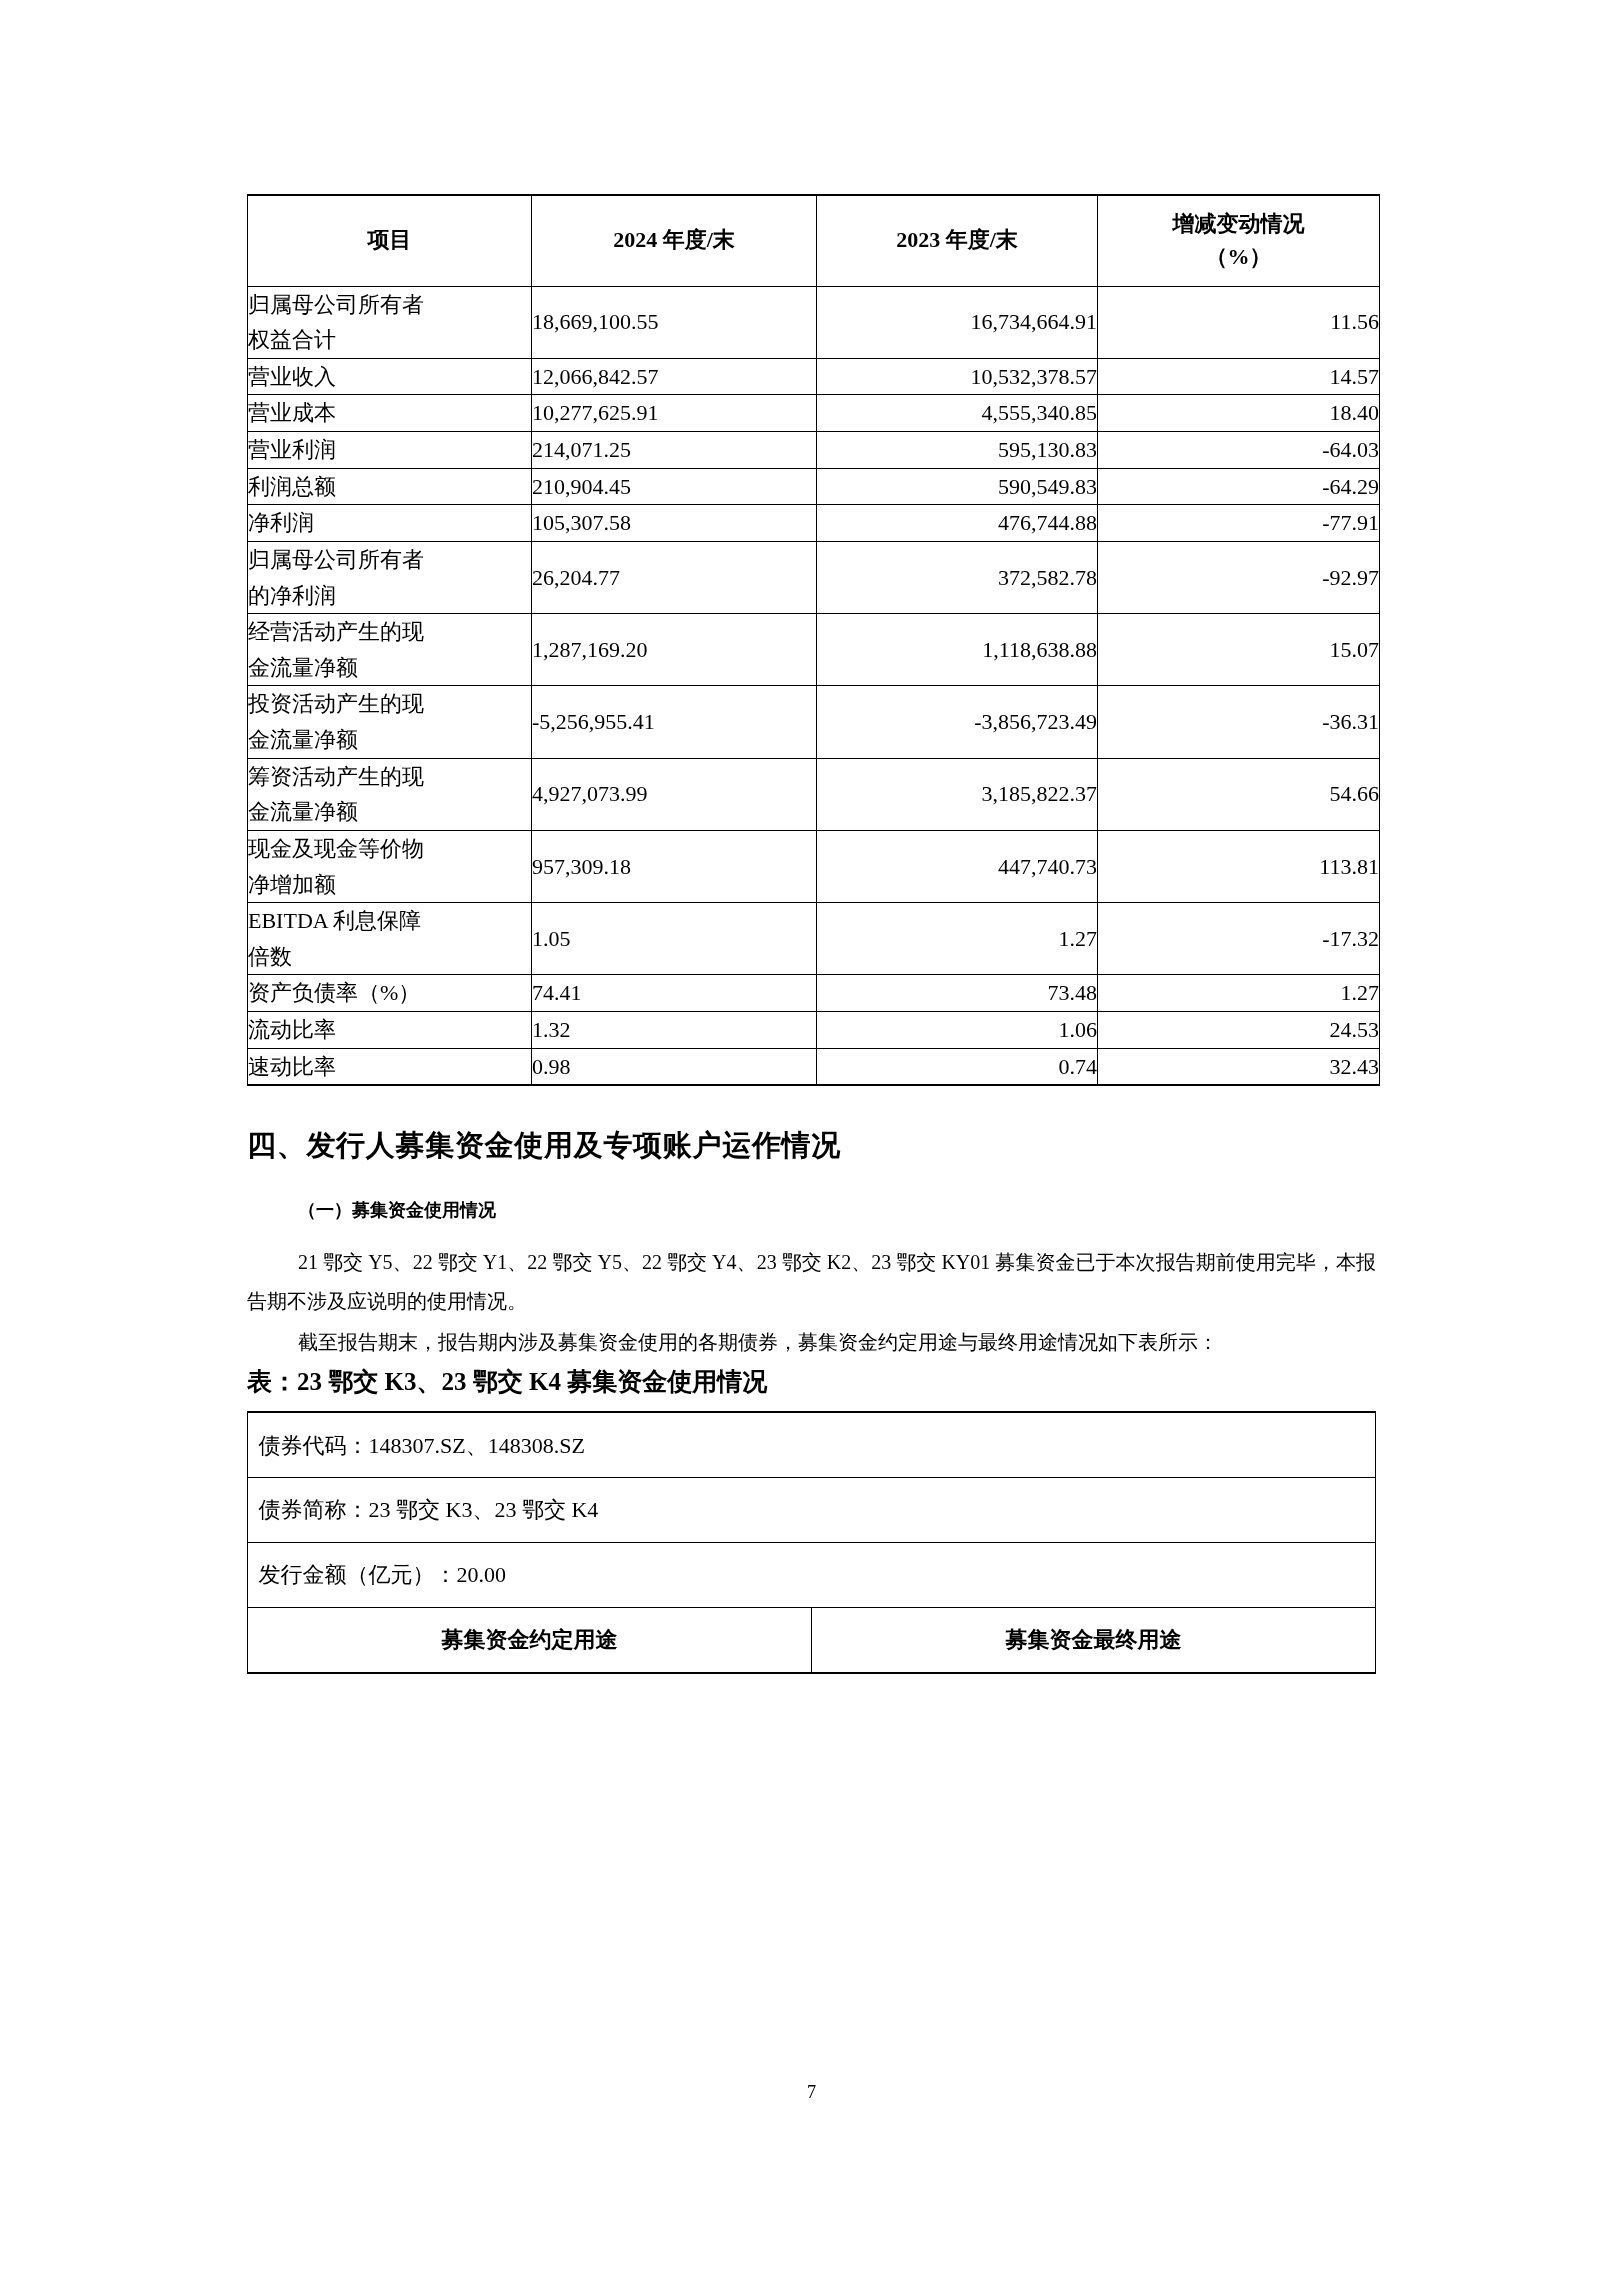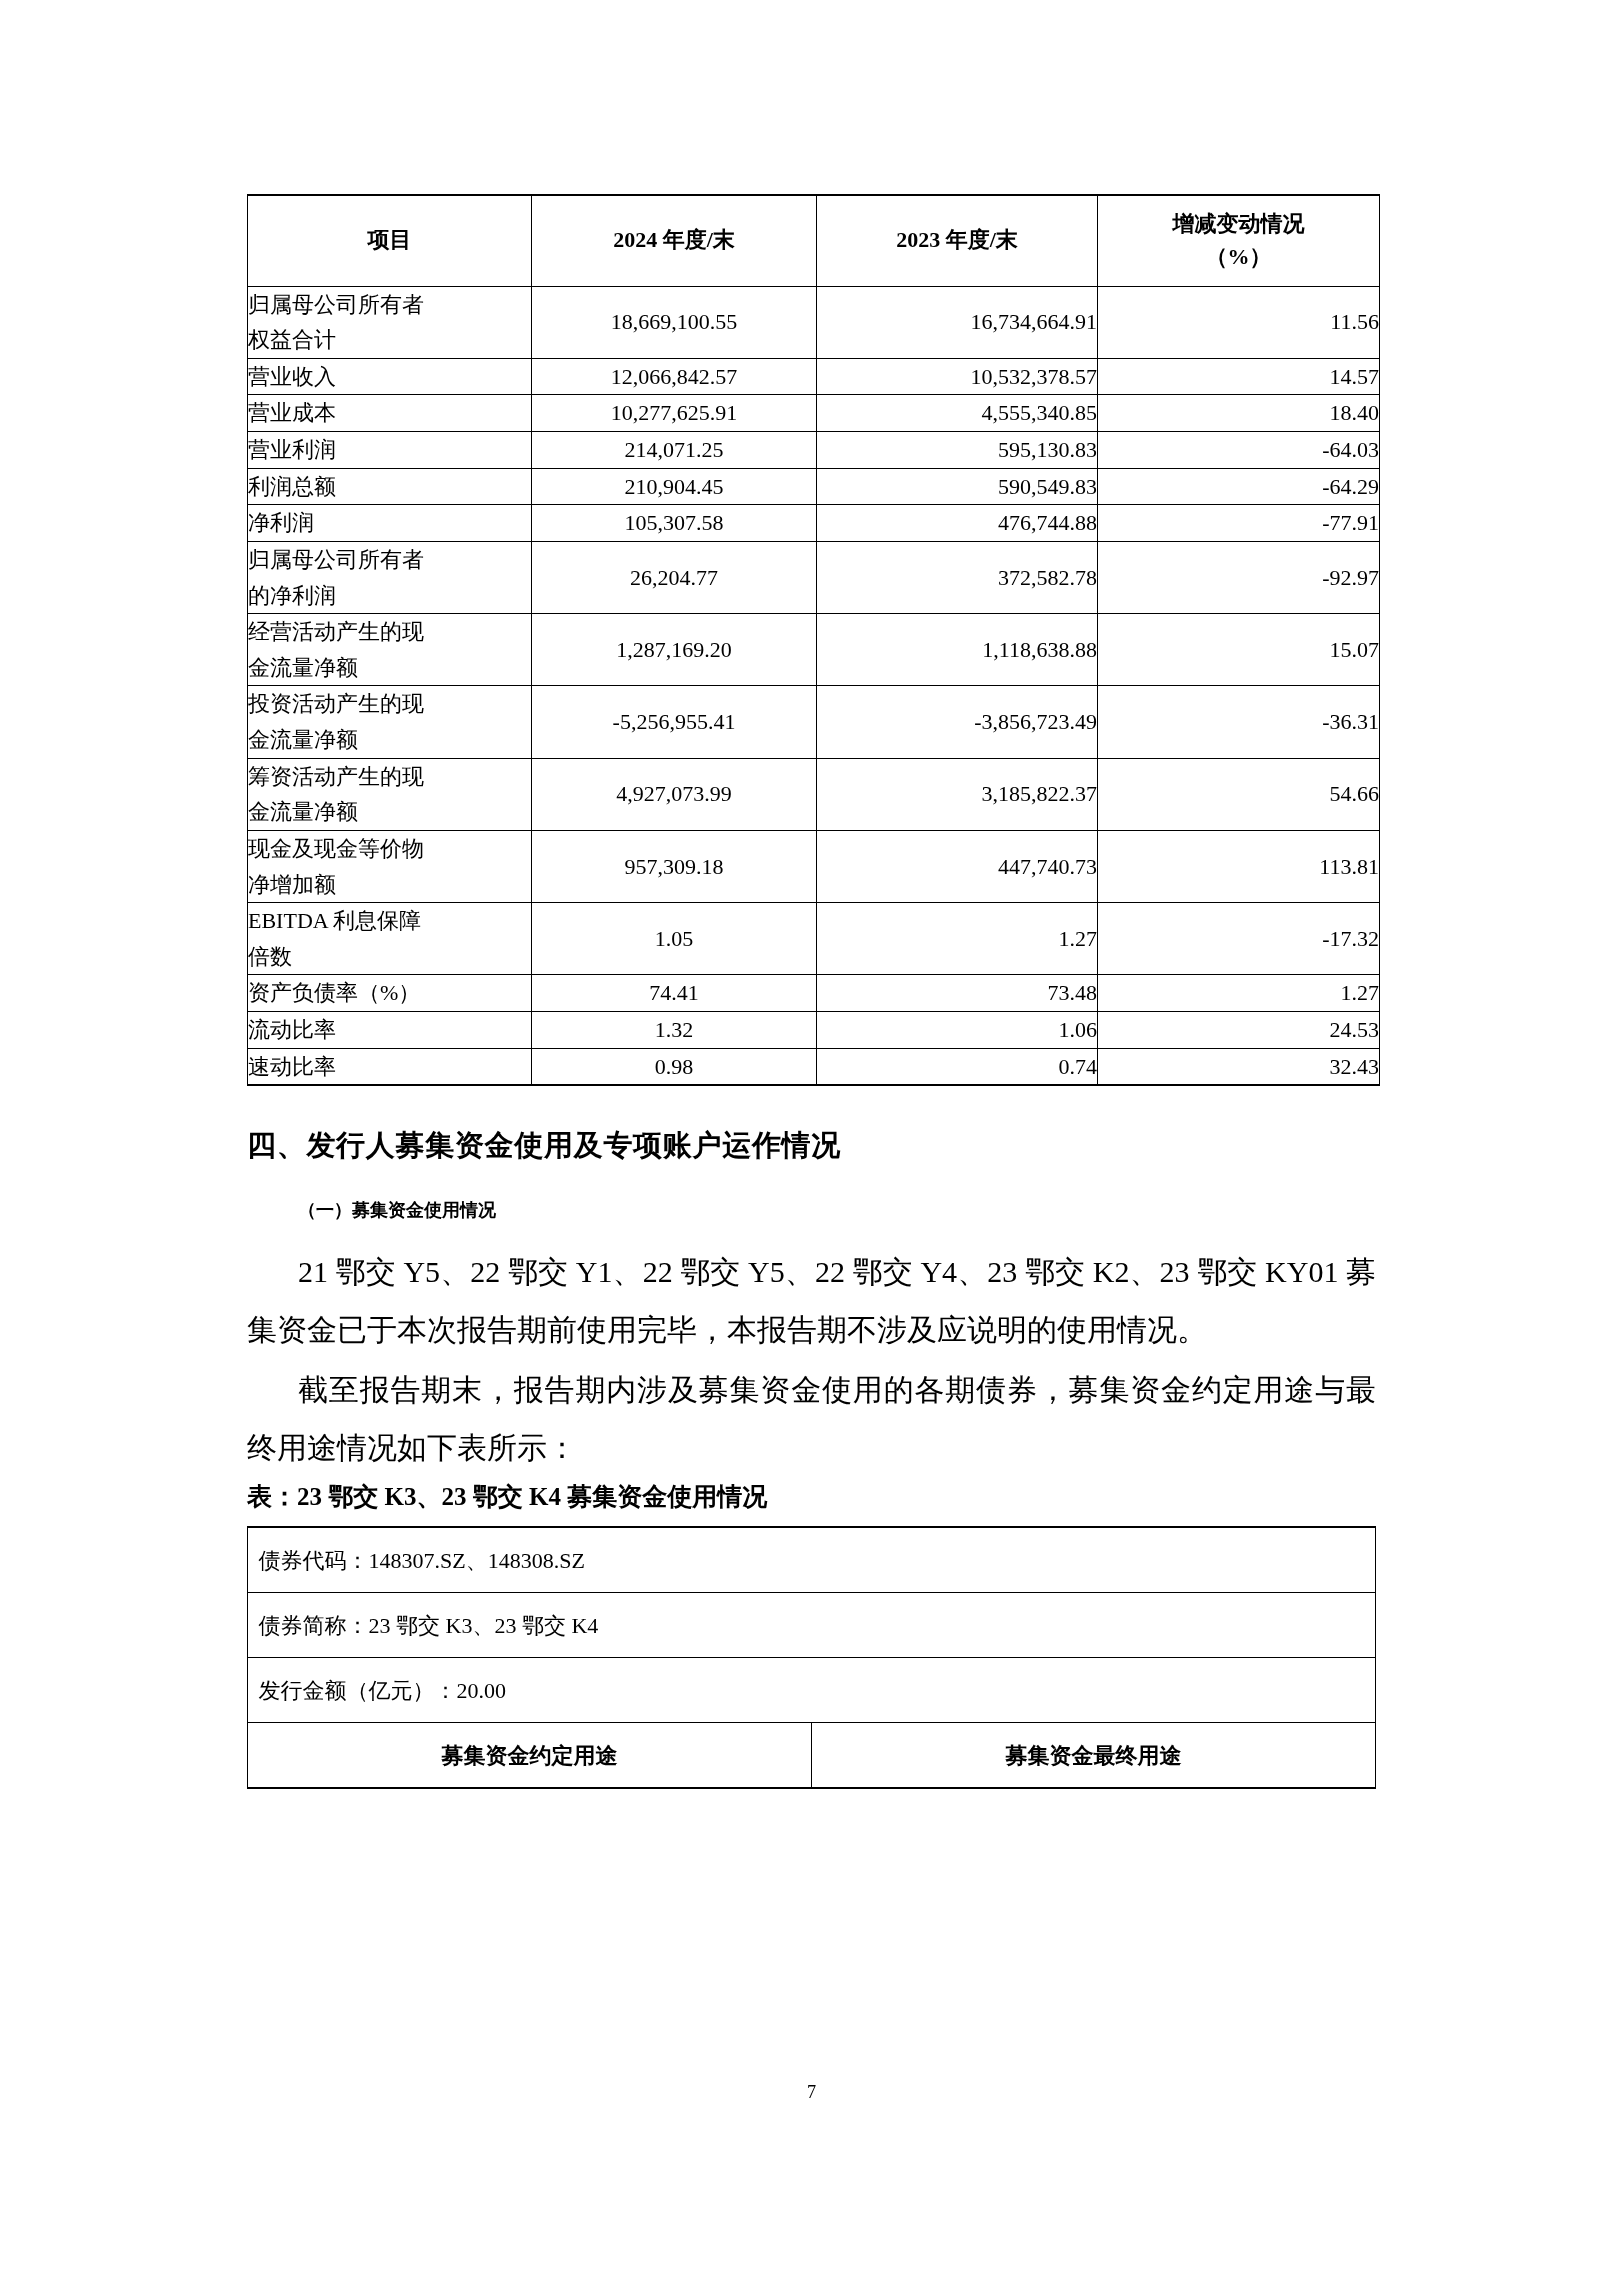--- a/index.html
+++ b/index.html
@@ -52,21 +52,21 @@
     padding: 10.5px 0 13px 0;
   }
   table.fin tbody tr:last-child td {
     border-bottom: 2.6px solid #000;
   }
   td.c-item {
     text-align: left;
     padding: 6.5px 0 6.5px 9.2px;
     width: 283px;
   }
-  td.c-v1 { text-align: center; padding: 6.5px 14.4px 6.5px 0; width: 284px; }
+  td.c-v1 { text-align: left; padding: 6.5px 14.4px 6.5px 0; width: 284px; }
   td.c-v2 { text-align: right; padding: 6.5px 14.4px 6.5px 0; width: 280px; }
   td.c-v3 { text-align: right; padding: 6.5px 14.4px 6.5px 0; width: 281px; }
 
   .hdr-2line { line-height: 1.5; }
 
   
   h2.sec {
     font-size: 29px;
     font-weight: bold;
     margin: 38px 0 0 0;
@@ -75,21 +75,21 @@
     letter-spacing: 0.7px;
   }
   h3.subsec {
     font-size: 18px;
     font-weight: bold;
     margin: 29px 0 0 51px;
     padding: 0;
     line-height: 1.5;
   }
   p.body {
-    font-size: 30px;
+    font-size: 20px;
     line-height: 1.92;
     margin: 19.6px 0 0 0;
     padding: 0;
     text-align: justify;
     text-justify: inter-ideograph;
     text-indent: 51px;
   }
   p.body.tight { margin-top: 2.6px; }
 
   h4.tabtitle {

